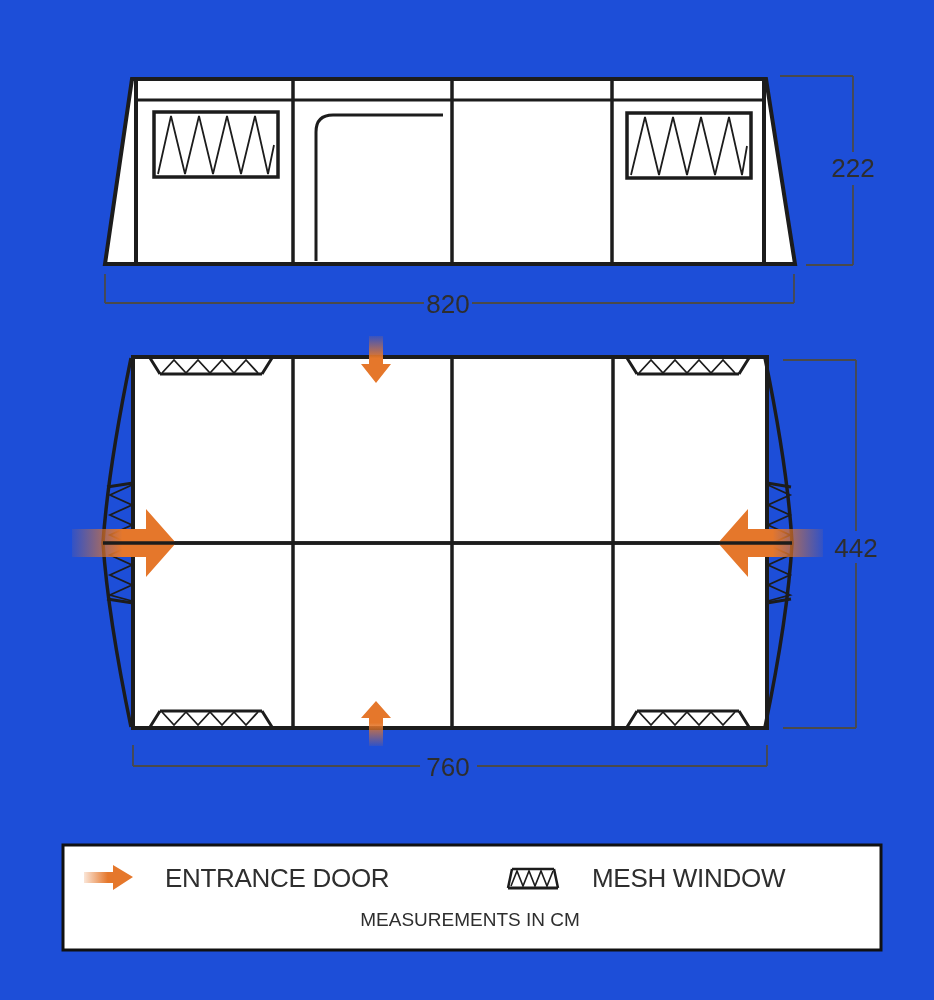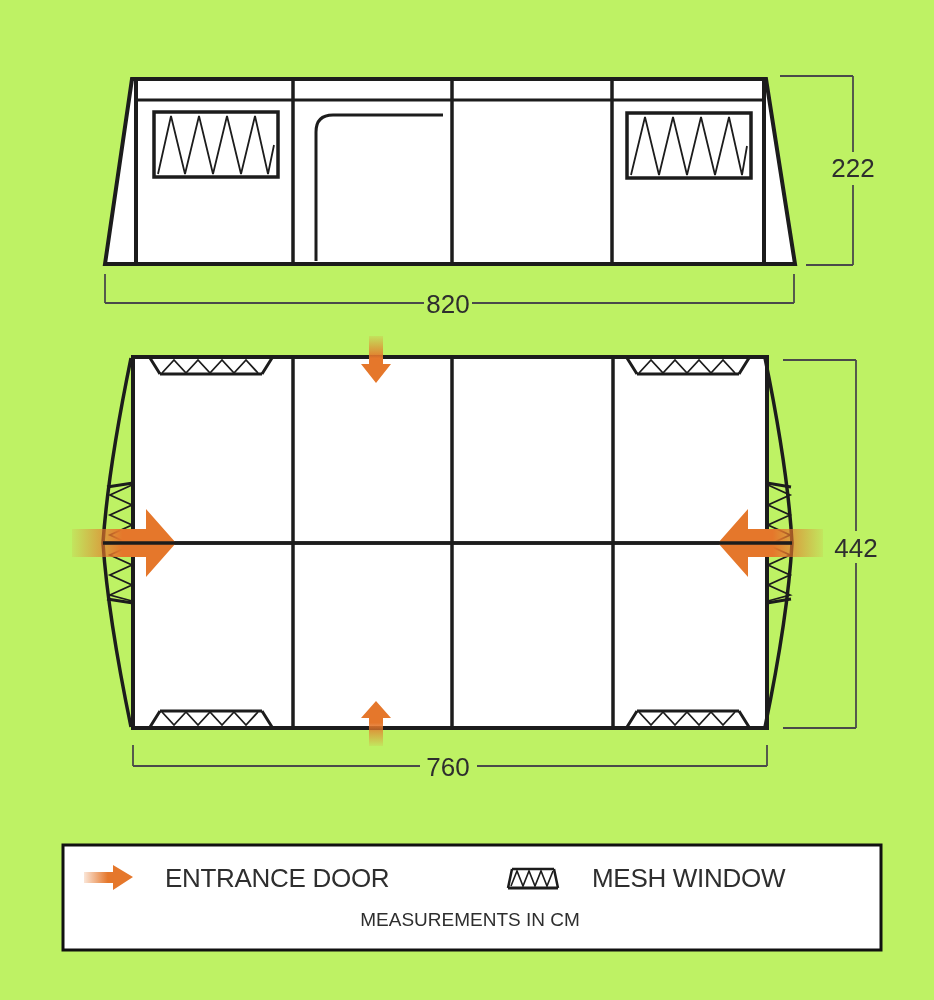--- a/index.html
+++ b/index.html
@@ -1,19 +1,19 @@
 <!DOCTYPE html>
 <html><head>
 <meta charset="utf-8">
 <style>
   html,body{margin:0;padding:0;background:#ffffff;}
   .stage{
     position:relative;
     width:934px;height:1000px;
-    background:#bef264;
+    background:#1d4ed8;
     font-family:"Liberation Sans", sans-serif;
     overflow:hidden;
   }
   svg{display:block;}
   text{
     font-family:"Liberation Sans", sans-serif;
     fill:#2e2e2e;
   }
   .dim-num{font-size:26px;}
   .legend-label{font-size:26px;letter-spacing:-0.3px;}

